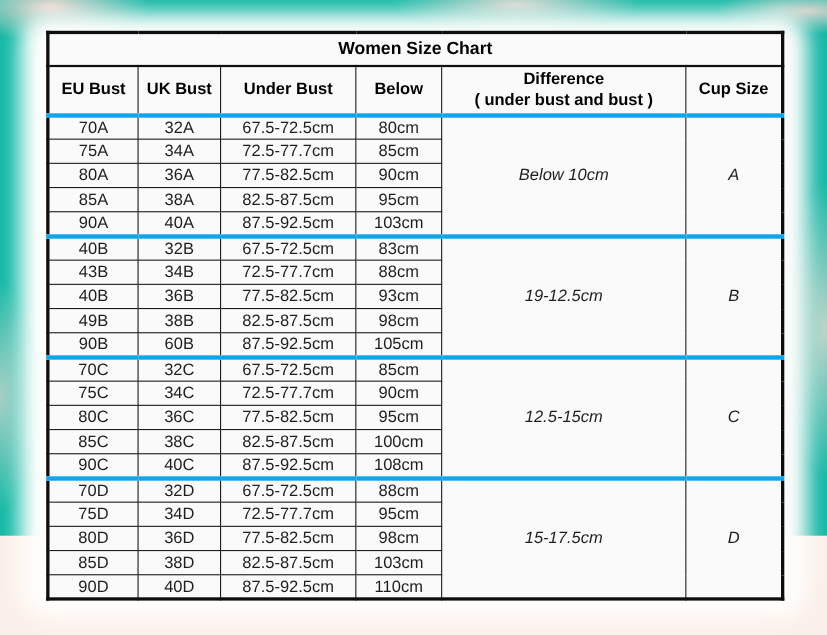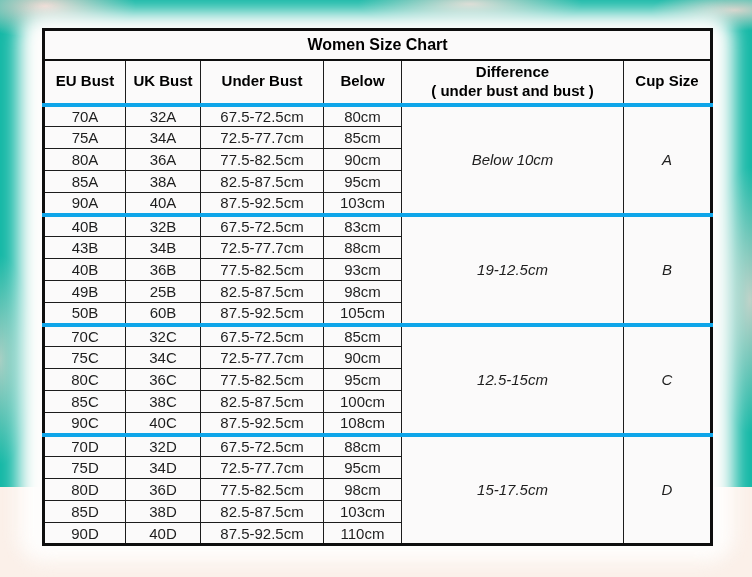--- a/index.html
+++ b/index.html
@@ -154,26 +154,26 @@
           <td>88cm</td>
         </tr>
         <tr>
           <td>40B</td>
           <td>36B</td>
           <td>77.5-82.5cm</td>
           <td>93cm</td>
         </tr>
         <tr>
           <td>49B</td>
-          <td>25B</td>
+          <td>38B</td>
           <td>82.5-87.5cm</td>
           <td>98cm</td>
         </tr>
         <tr>
-          <td>50B</td>
+          <td>90B</td>
           <td>60B</td>
           <td>87.5-92.5cm</td>
           <td>105cm</td>
         </tr>
         <tr class="section-start">
           <td>70C</td>
           <td>32C</td>
           <td>67.5-72.5cm</td>
           <td>85cm</td>
           <td rowspan="5" class="merged">12.5-15cm</td>

